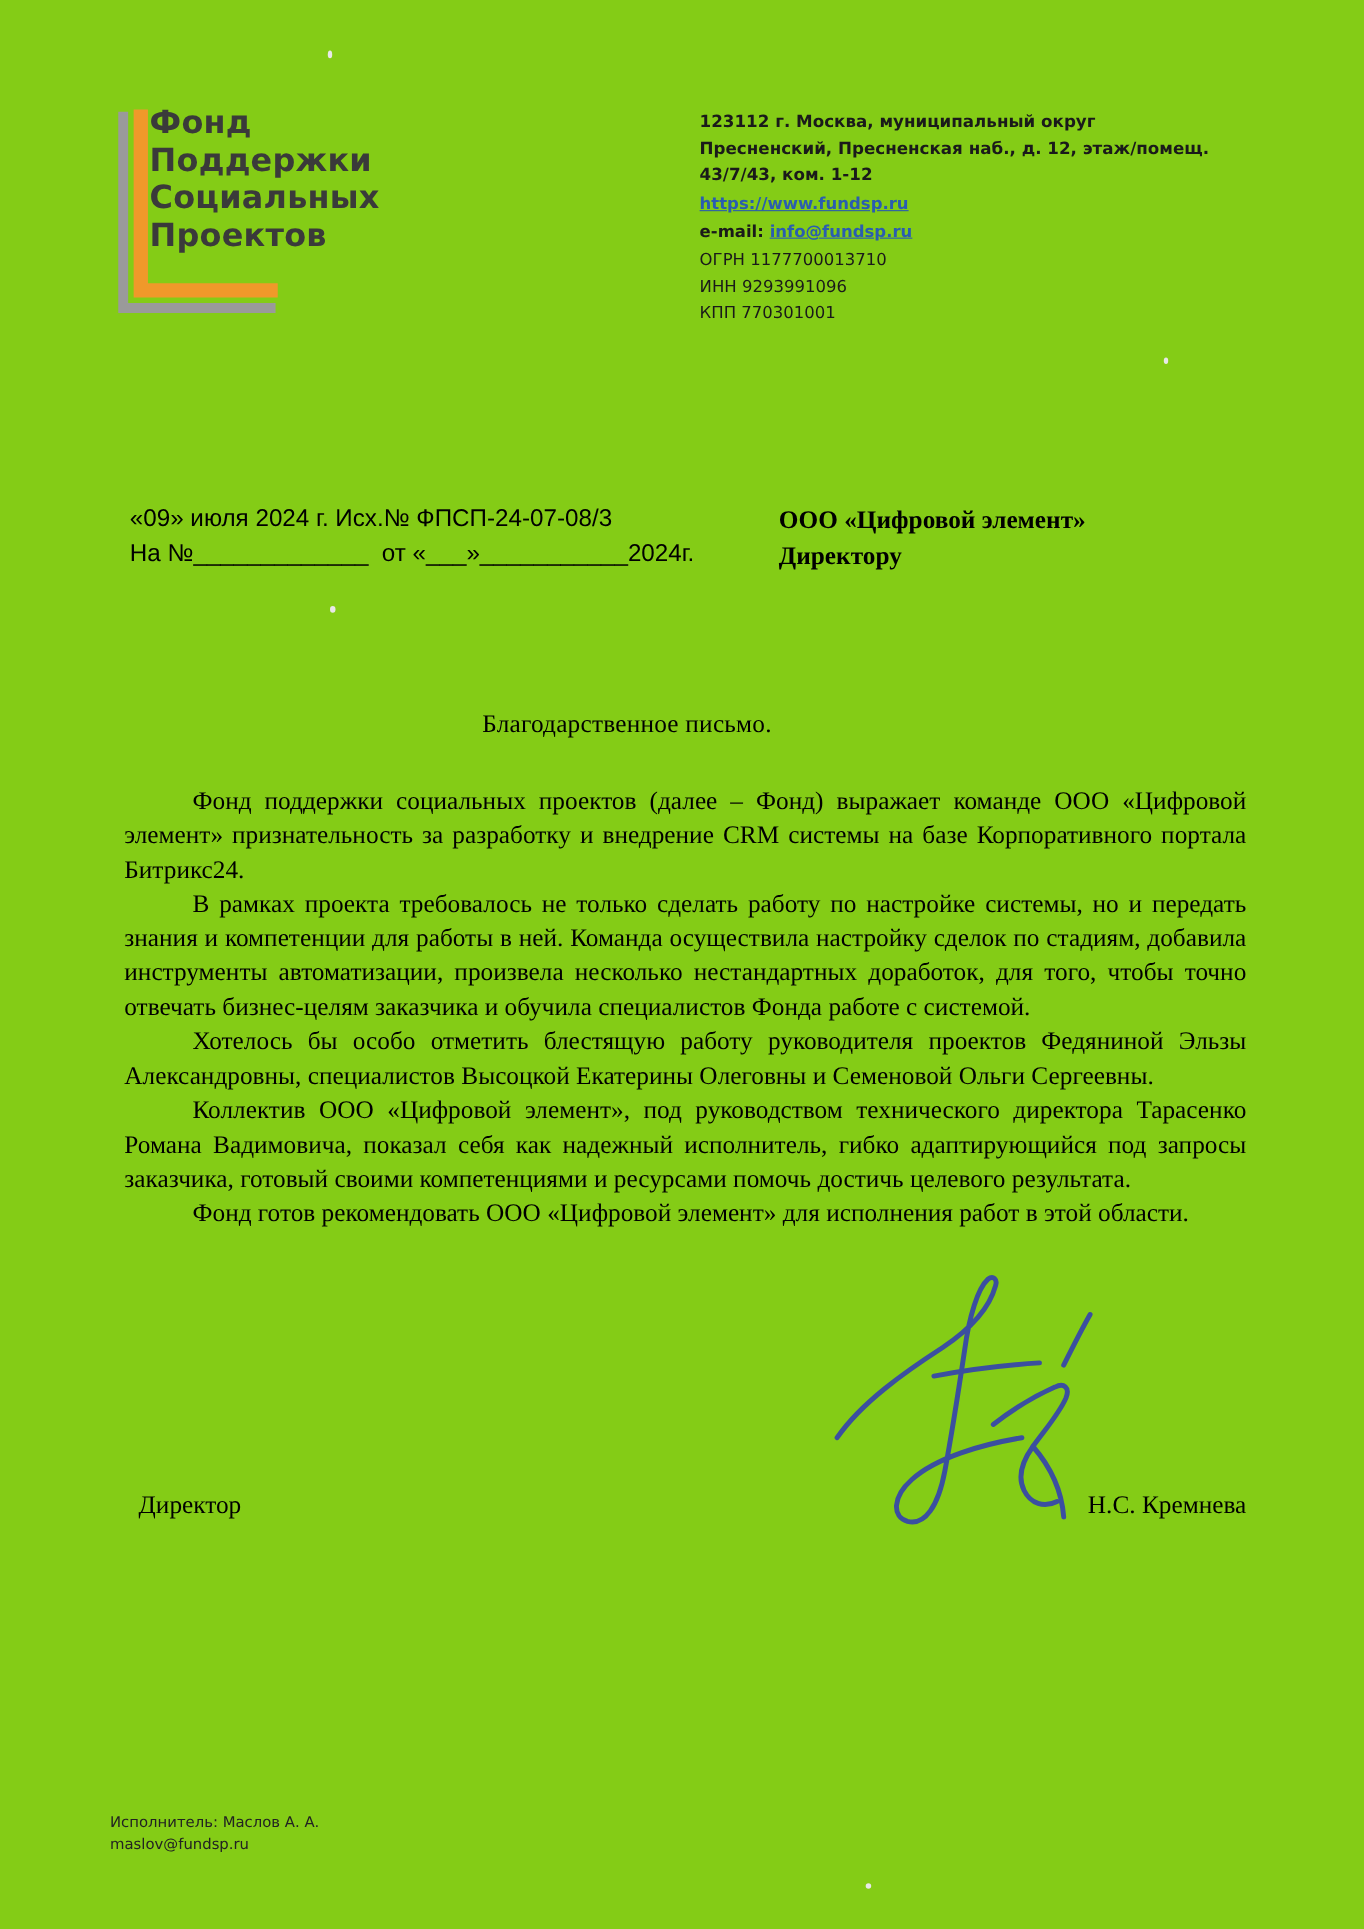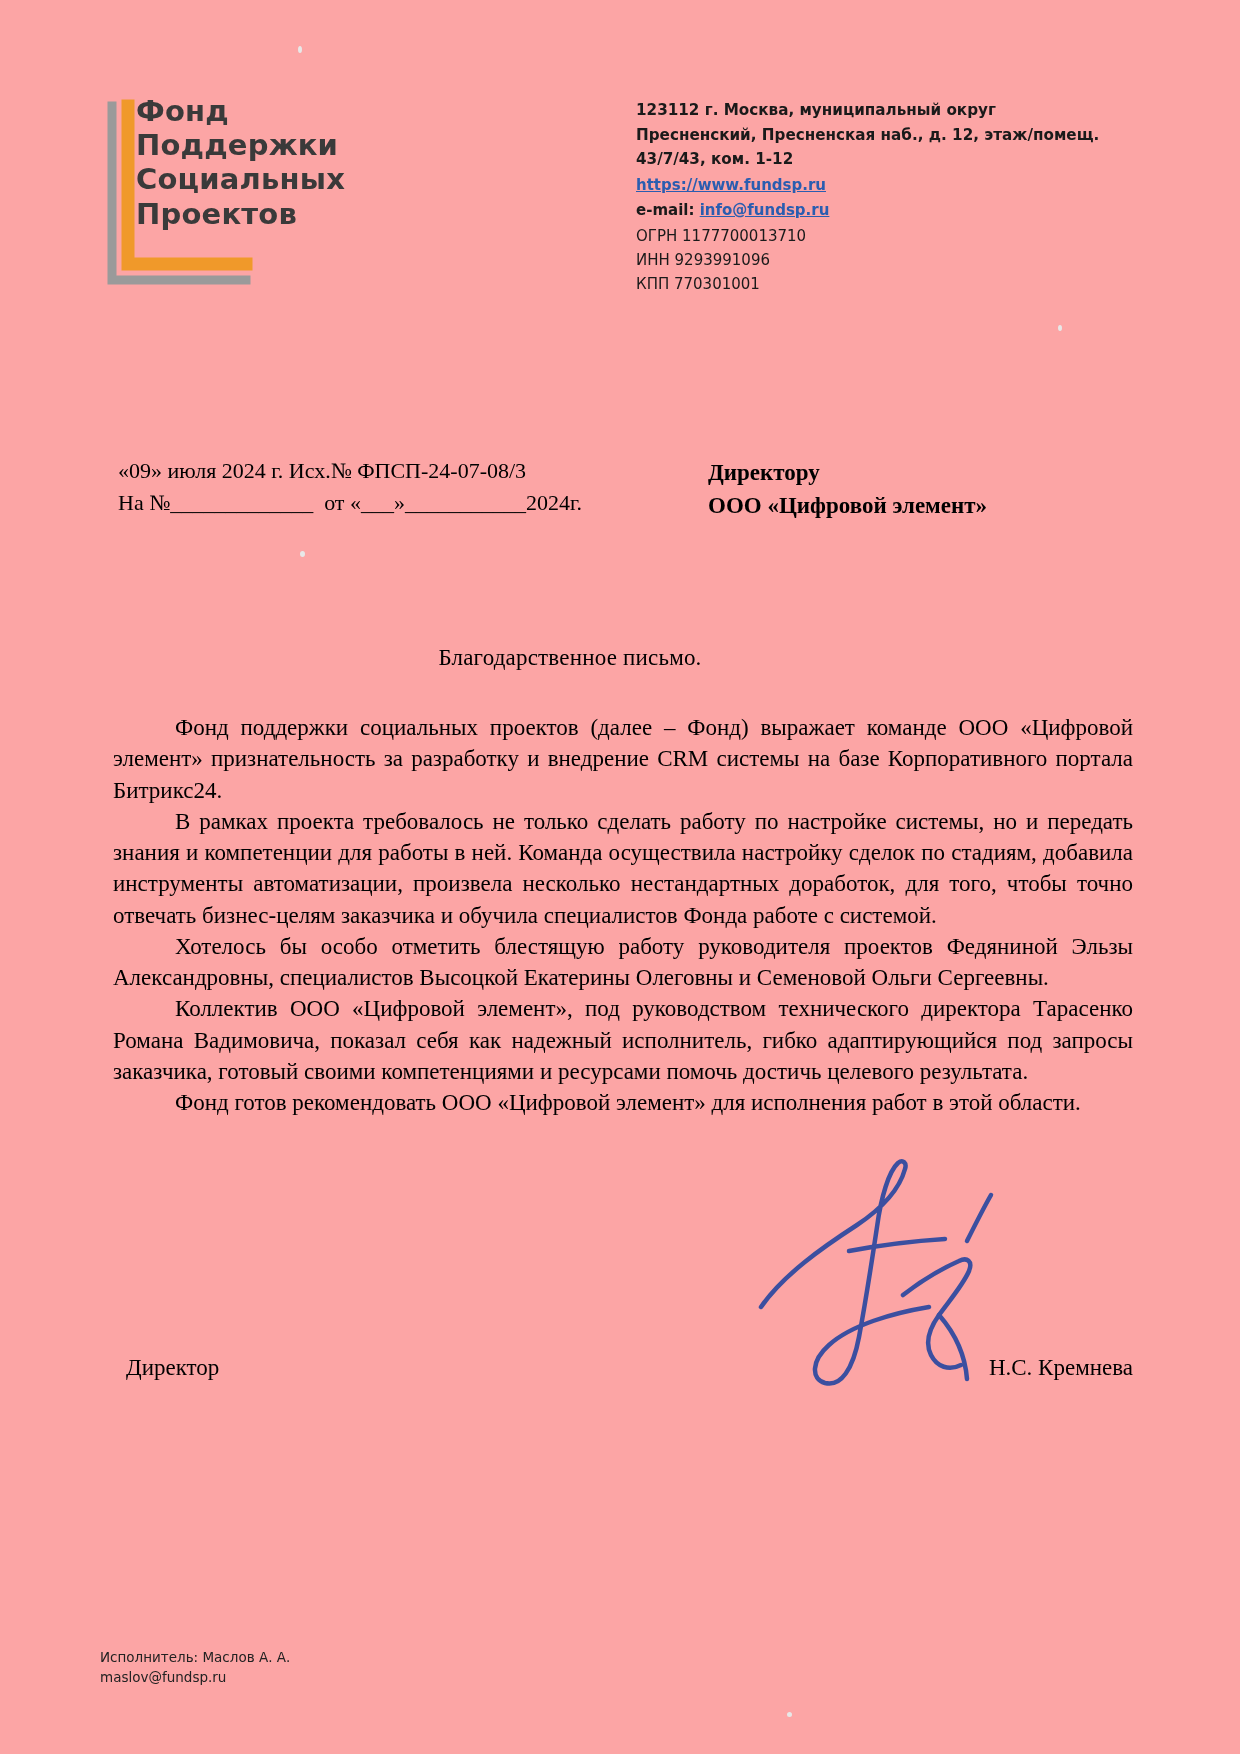--- a/index.html
+++ b/index.html
@@ -12,21 +12,21 @@
     height: 1754px;
     position: relative;
     font-family: "Liberation Serif", serif;
     color: #000000;
     overflow: hidden;
   }
 
   .page {
     position: absolute;
     inset: 0;
-    background: #fca5a5;
+    background: #84cc16;
   }
 
   
   .letterhead {
     position: absolute;
     top: 86px;
     left: 106px;
     width: 1030px;
     height: 280px;
   }
@@ -93,21 +93,21 @@
     line-height: 1.6;
   }
 
   
   .refblock {
     position: absolute;
     left: 118px;
     top: 455px;
     font-size: 22px;
     line-height: 1.45;
-    font-family: Liberation Serif, serif;
+    font-family: Liberation Sans, sans-serif;
   }
   .refblock .line2 {
     white-space: pre;
   }
 
   .addressee {
     position: absolute;
     left: 708px;
     top: 457px;
     font-size: 23px;
@@ -222,22 +222,22 @@
       <div class="org-reg">КПП 770301001</div>
     </div>
   </div>
 
   <div class="refblock">
     <div>«09» июля 2024 г. Исх.№ ФПСП-24-07-08/3</div>
     <div class="line2">На №_____________  от «___»___________2024г.</div>
   </div>
 
   <div class="addressee">
+    <div>ООО «Цифровой элемент»</div>
     <div>Директору</div>
-    <div>ООО «Цифровой элемент»</div>
   </div>
 
   <div class="doc-title">Благодарственное письмо.</div>
 
   <div class="body-text">
     <p>Фонд поддержки социальных проектов (далее – Фонд) выражает команде ООО «Цифровой элемент» признательность за разработку и внедрение CRM системы на базе Корпоративного портала Битрикс24.</p>
     <p>В рамках проекта требовалось не только сделать работу по настройке системы, но и передать знания и компетенции для работы в ней. Команда осуществила настройку сделок по стадиям, добавила инструменты автоматизации, произвела несколько нестандартных доработок, для того, чтобы точно отвечать бизнес-целям заказчика и обучила специалистов  Фонда работе с системой.</p>
     <p>Хотелось бы особо отметить блестящую работу руководителя проектов Федяниной Эльзы Александровны, специалистов Высоцкой Екатерины Олеговны и Семеновой Ольги Сергеевны.</p>
     <p>Коллектив ООО «Цифровой элемент», под руководством технического директора Тарасенко Романа Вадимовича, показал себя как надежный исполнитель, гибко адаптирующийся под запросы заказчика, готовый своими компетенциями и ресурсами помочь достичь целевого результата.</p>
     <p>Фонд готов рекомендовать ООО «Цифровой элемент» для исполнения работ в этой области.</p>

